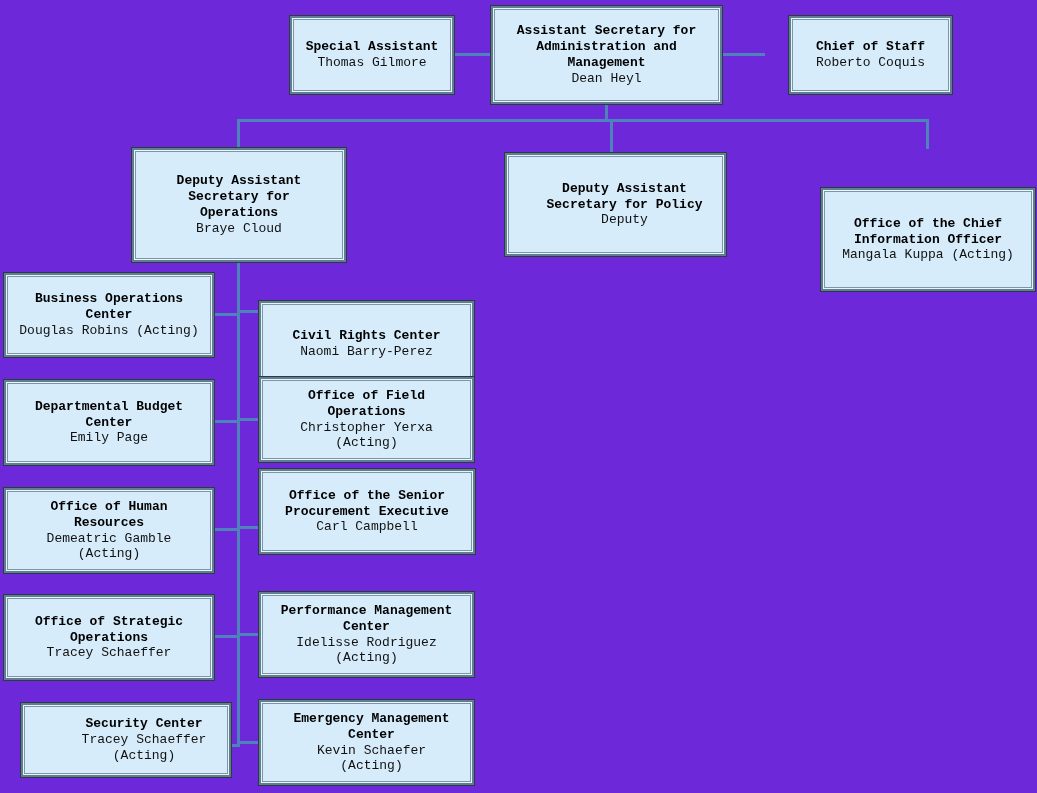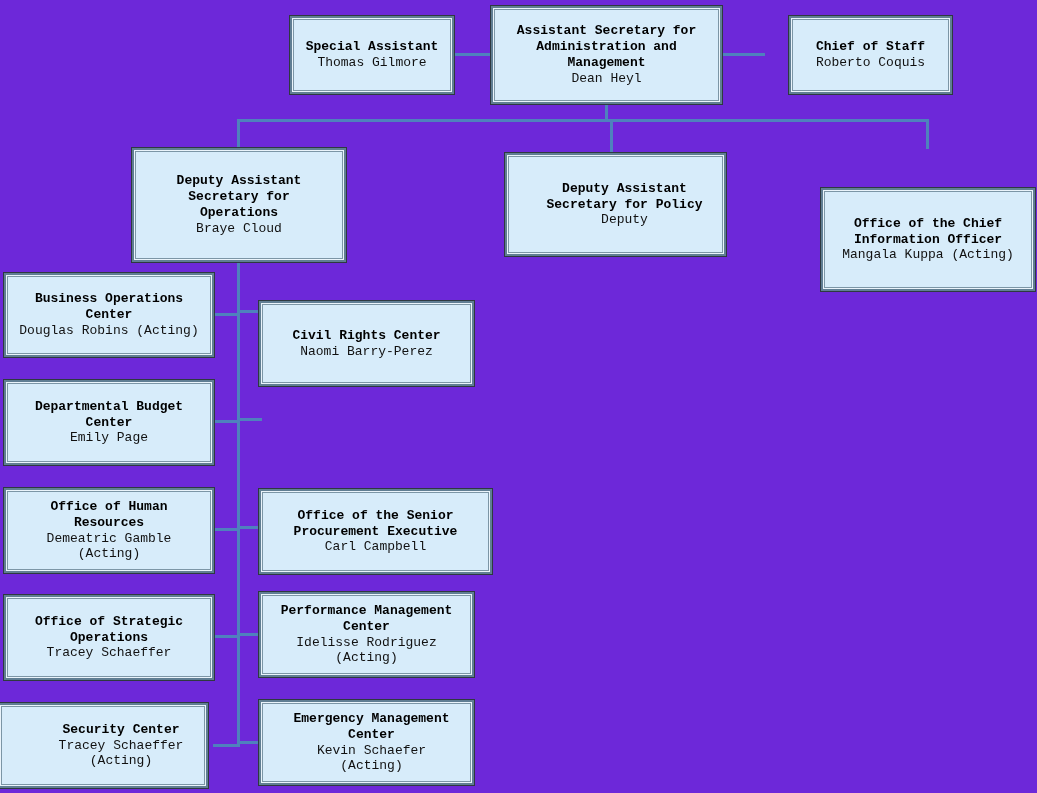--- a/index.html
+++ b/index.html
@@ -119,32 +119,36 @@
   <div class="node" style="left:7px; top:491px; width:204px; height:79px;">
     <div class="node-title">Office of Human Resources</div>
     <div class="node-person">Demeatric Gamble (Acting)</div>
   </div>
 
   <div class="node" style="left:7px; top:598px; width:204px; height:79px;">
     <div class="node-title">Office of Strategic Operations</div>
     <div class="node-person">Tracey Schaeffer</div>
   </div>
 
-  <div class="node" style="left:1px; top:706px; width:204px; height:79px;padding-left:46px;">
+  <div class="node" style="left:24px; top:706px; width:204px; height:68px;padding-left:46px;">
     <div class="node-title">Security Center</div>
     <div class="node-person">Tracey Schaeffer (Acting)</div>
   </div>
 
   <div class="node" style="left:262px; top:272px; width:209px; height:79px;margin-top:32px;">
     <div class="node-title">Civil Rights Center</div>
     <div class="node-person">Naomi Barry-Perez</div>
   </div>
 
+  <div class="node" style="left:262px; top:380px; width:209px; height:79px;">
+    <div class="node-title">Office of Field Operations</div>
+    <div class="node-person">Christopher Yerxa (Acting)</div>
+  </div>
 
-  <div class="node" style="left:262px; top:492px; width:227px; height:79px;">
+  <div class="node" style="left:262px; top:472px; width:210px; height:79px;">
     <div class="node-title">Office of the Senior Procurement Executive</div>
     <div class="node-person">Carl Campbell</div>
   </div>
 
   <div class="node" style="left:262px; top:595px; width:209px; height:79px;">
     <div class="node-title">Performance Management Center</div>
     <div class="node-person">Idelisse Rodriguez (Acting)</div>
   </div>
 
   <div class="node" style="left:262px; top:703px; width:209px; height:79px;padding-left:20px;">

